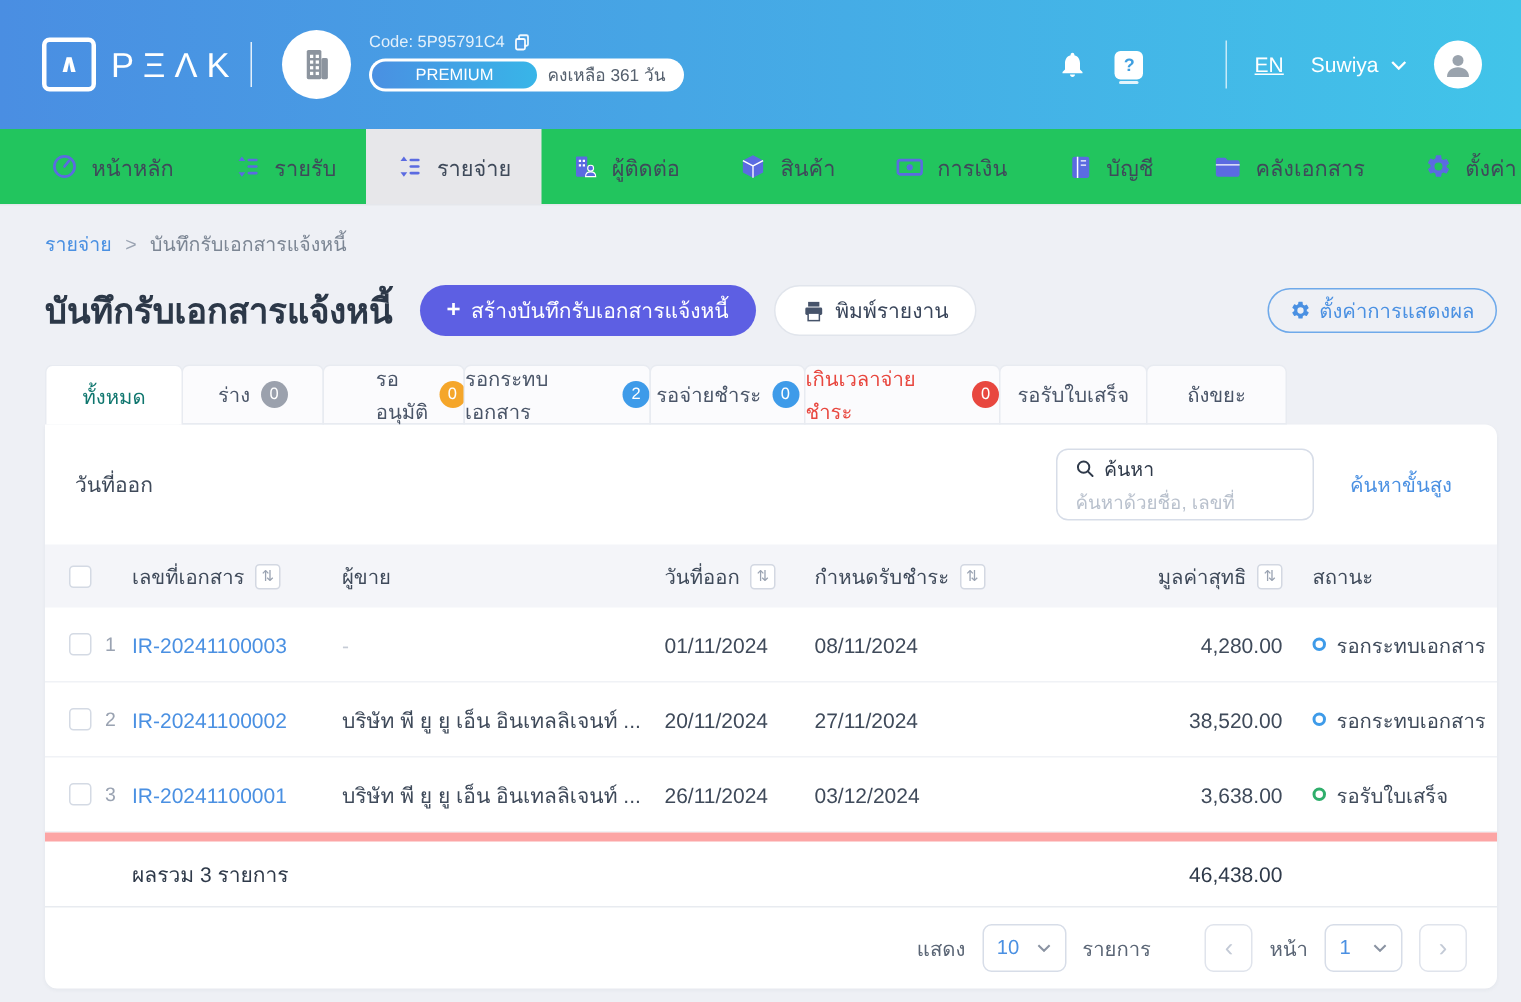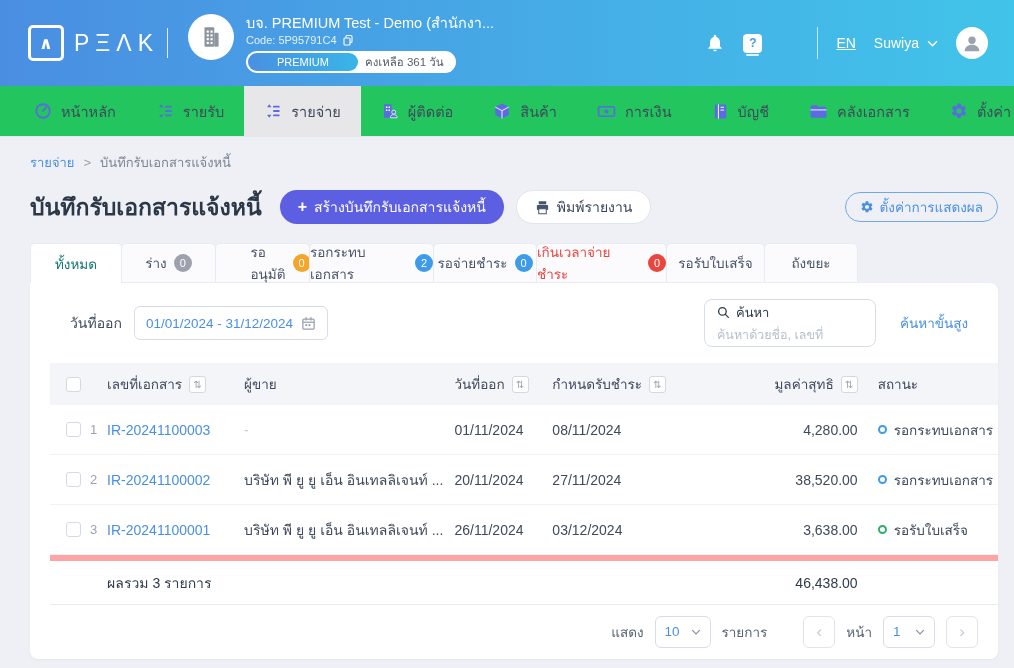--- a/index.html
+++ b/index.html
@@ -78,21 +78,21 @@
   .tab.tab-red { color:#e8473f; }
   .t0{width:92px;} .t1{width:95px;} .t2{width:95px;padding-left:36px;} .t3{width:125px;} .t4{width:104px;}
   .t5{width:131px;} .t6{width:99px;} .t7{width:97px;} .t8{width:94px;}
   .tab-badge { min-width:18px; height:18px; border-radius:9px; color:#fff; font-size:11px;
                display:flex; align-items:center; justify-content:center; padding:0 4px; }
   .b-gray{background:#9ba1ad;} .b-orange{background:#f5a62a;} .b-blue{background:#3e9be9;} .b-red{background:#e8473f;}
   .tabs-filler { flex:1; }
 
   
   .card { margin:0 16px 0 30px; height:376px; background:#fff; border-radius:0 8px 8px 8px;
-          box-shadow:0 1px 3px rgba(40,50,70,.05);padding-left:20px; }
+          box-shadow:0 1px 3px rgba(40,50,70,.05); }
 
   
   .filter-row { height:80px; display:flex; align-items:center; padding:0 20px; }
   .filter-label { font-size:14px; color:#3f4a5a; margin-right:12px; }
   .date-input { height:34px; border:1px solid #d7dde8; border-radius:6px; display:flex;
                 align-items:center; gap:8px; padding:0 11px; cursor:pointer; }
   .date-input span { font-size:13.5px; color:#4a90e2; }
   .search-box { margin-left:auto; width:172px; height:48px; border:1px solid #d7dde8;
                 border-radius:8px; padding:7px 12px; display:flex; flex-direction:column;
                 justify-content:center; gap:2px; cursor:text; }
@@ -165,21 +165,20 @@
             <rect x="11.5" y="6" width="2" height="2" fill="#fff"></rect>
           <rect x="8" y="9.5" width="2" height="2" fill="#fff"></rect>
             <rect x="11.5" y="9.5" width="2" height="2" fill="#fff"></rect>
           <rect x="8" y="13" width="2" height="2" fill="#fff"></rect>
             <rect x="11.5" y="13" width="2" height="2" fill="#fff"></rect>
           <rect x="8" y="16.5" width="2" height="2" fill="#fff"></rect>
             <rect x="11.5" y="16.5" width="2" height="2" fill="#fff"></rect>
         </svg>
       </span>
       <div class="company-info">
-        <span class="company-name">บจ. PREMIUM Test - Demo (สำนักงา...</span>
         <span class="company-code">
           <span>Code: 5P95791C4</span>
           <svg width="12" height="12" viewBox="0 0 24 24">
             <rect x="8" y="3" width="12" height="14" rx="2" fill="none" stroke="#fff" stroke-width="2.4" opacity=".9"></rect>
             <rect x="4" y="8" width="12" height="14" rx="2" fill="#4d9be5" stroke="#fff" stroke-width="2.4" opacity=".95"></rect>
           </svg>
         </span>
         <span class="plan-pill">
           <span class="plan-badge">PREMIUM</span>
           <span class="plan-remaining">คงเหลือ 361 วัน</span>
@@ -359,30 +358,20 @@
     <div class="tab t8">
       <span>ถังขยะ</span>
     </div>
     <div class="tabs-filler"></div>
   </div>
 
   <div class="card">
 
     <div class="filter-row">
       <span class="filter-label">วันที่ออก</span>
-      <span class="date-input">
-        <span>01/01/2024 - 31/12/2024</span>
-        <svg width="15" height="15" viewBox="0 0 24 24">
-          <rect x="3" y="5" width="18" height="16" rx="2" fill="none" stroke="#98a1ac" stroke-width="2"></rect>
-          <path d="M3 10h18" stroke="#98a1ac" stroke-width="2"></path>
-          <path d="M8 2.5v4M16 2.5v4" stroke="#98a1ac" stroke-width="2" stroke-linecap="round"></path>
-          <rect x="7" y="13" width="3" height="3" fill="#98a1ac"></rect>
-            <rect x="12" y="13" width="3" height="3" fill="#98a1ac"></rect>
-        </svg>
-      </span>
       <div class="search-box">
         <span class="search-top">
           <svg width="13" height="13" viewBox="0 0 24 24">
             <circle cx="10" cy="10" r="7" fill="none" stroke="#2f3a4a" stroke-width="2.4"></circle>
             <path d="M15.5 15.5L21 21" stroke="#2f3a4a" stroke-width="2.4" stroke-linecap="round"></path>
           </svg>
           <span>ค้นหา</span>
         </span>
         <span class="search-ph">ค้นหาด้วยชื่อ, เลขที่</span>
       </div>

